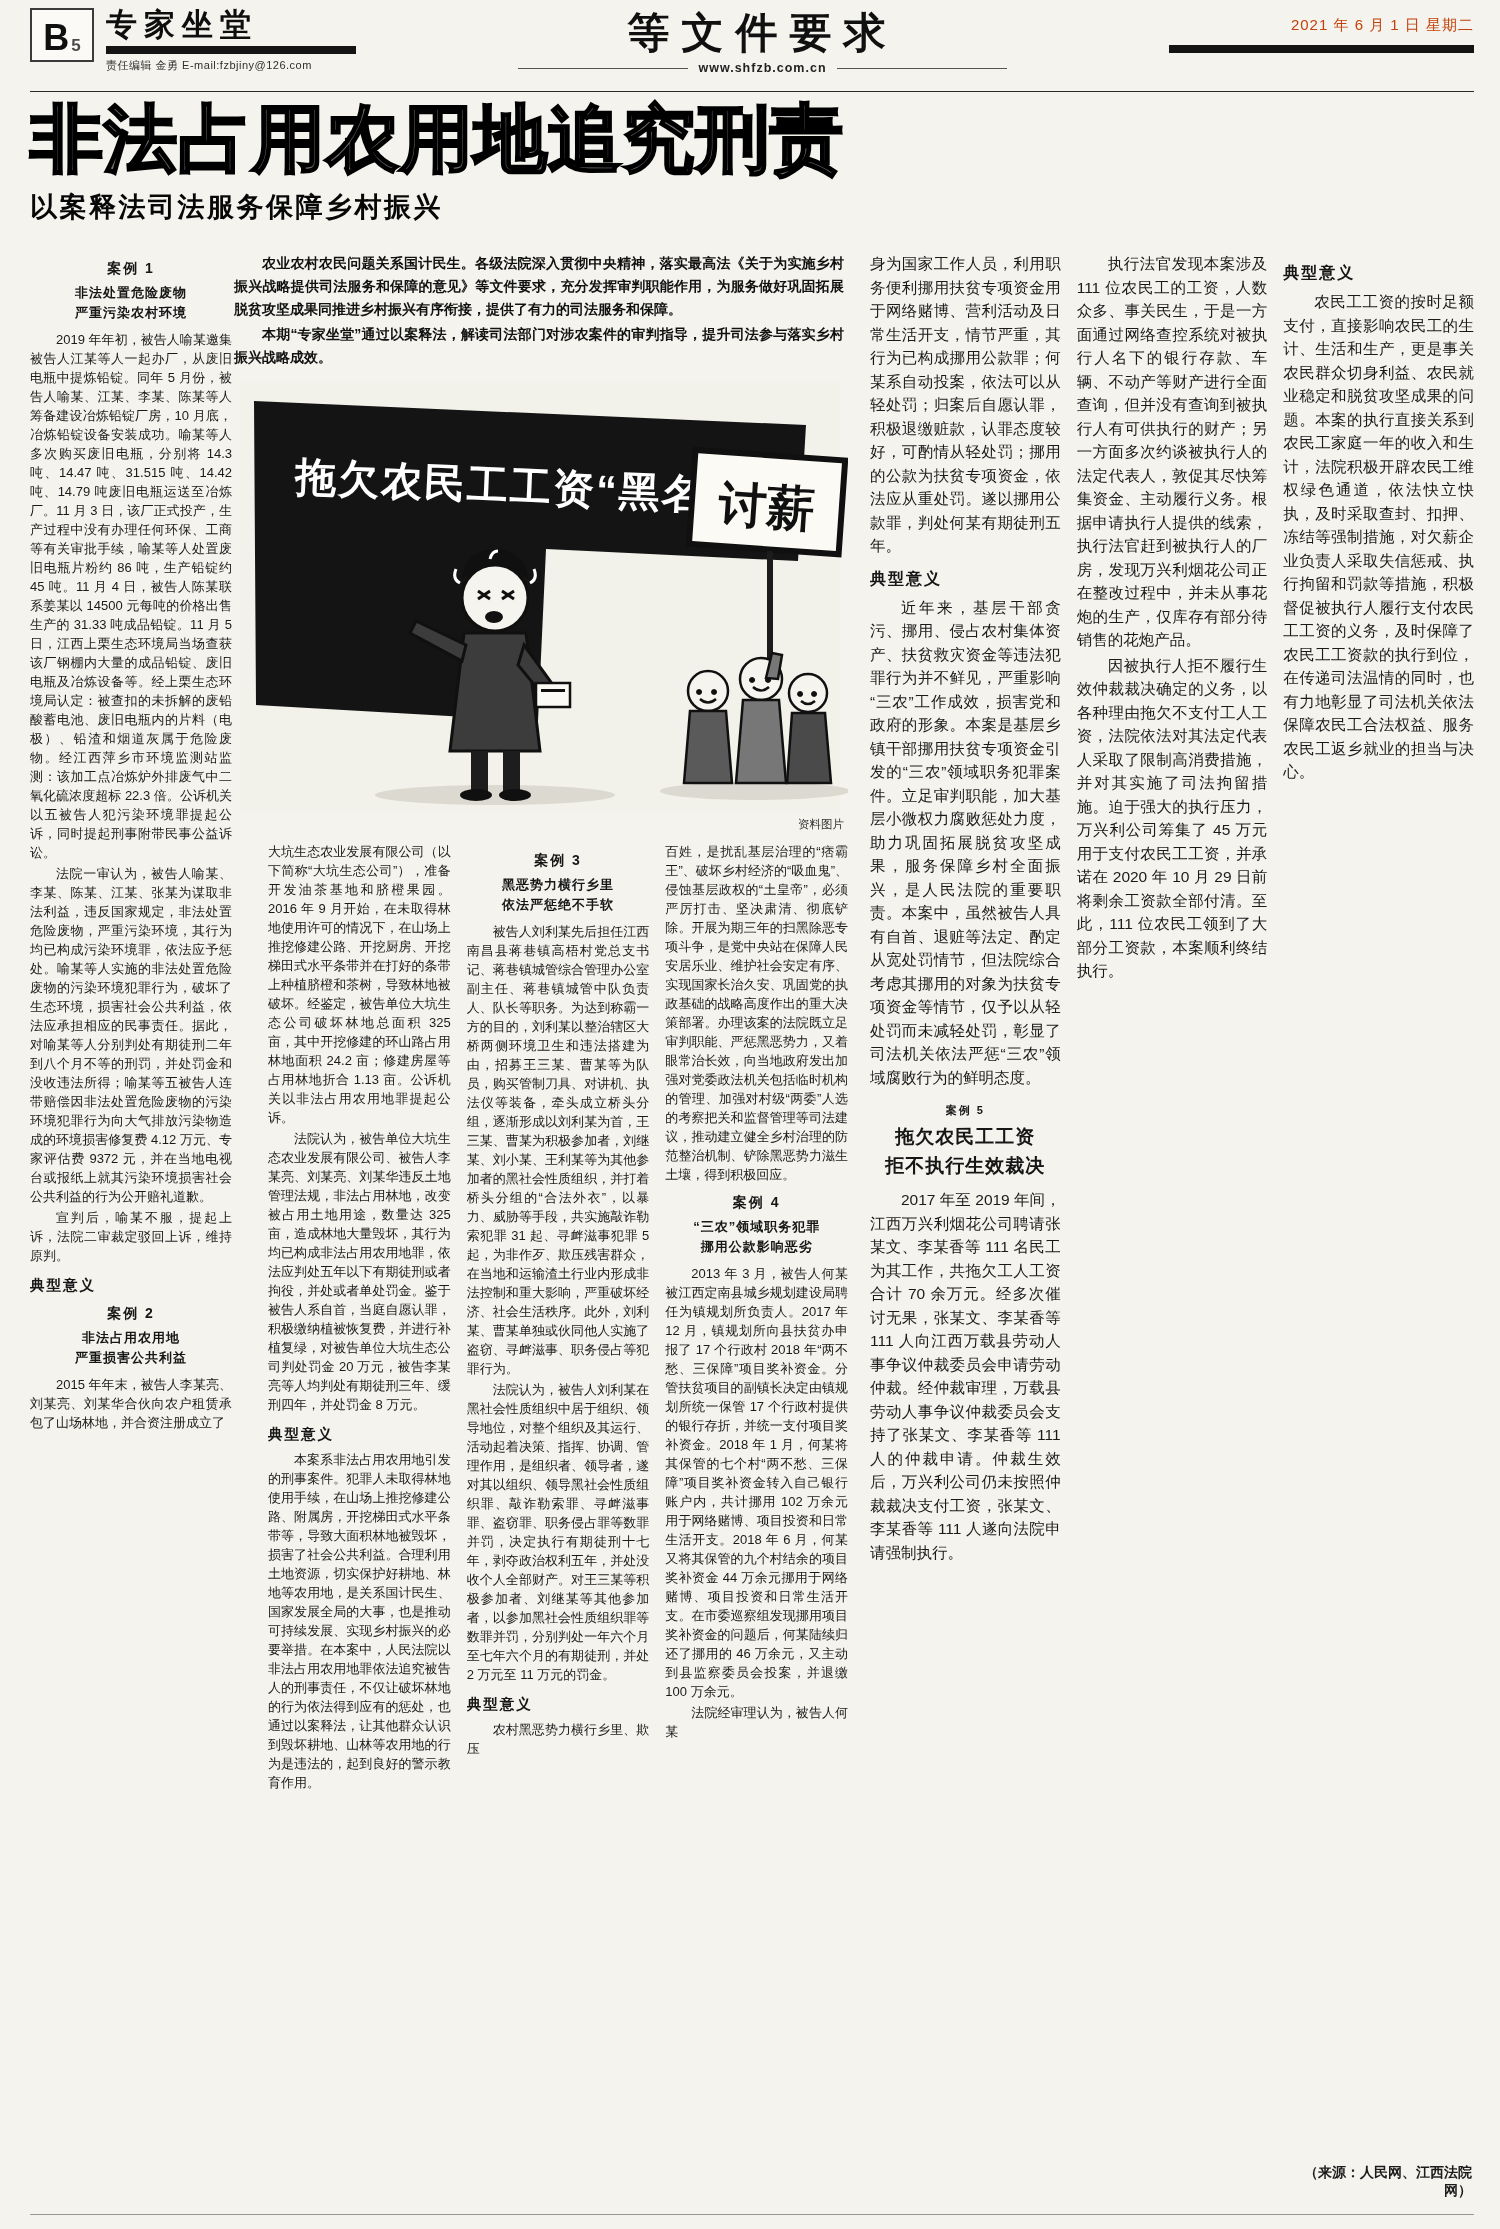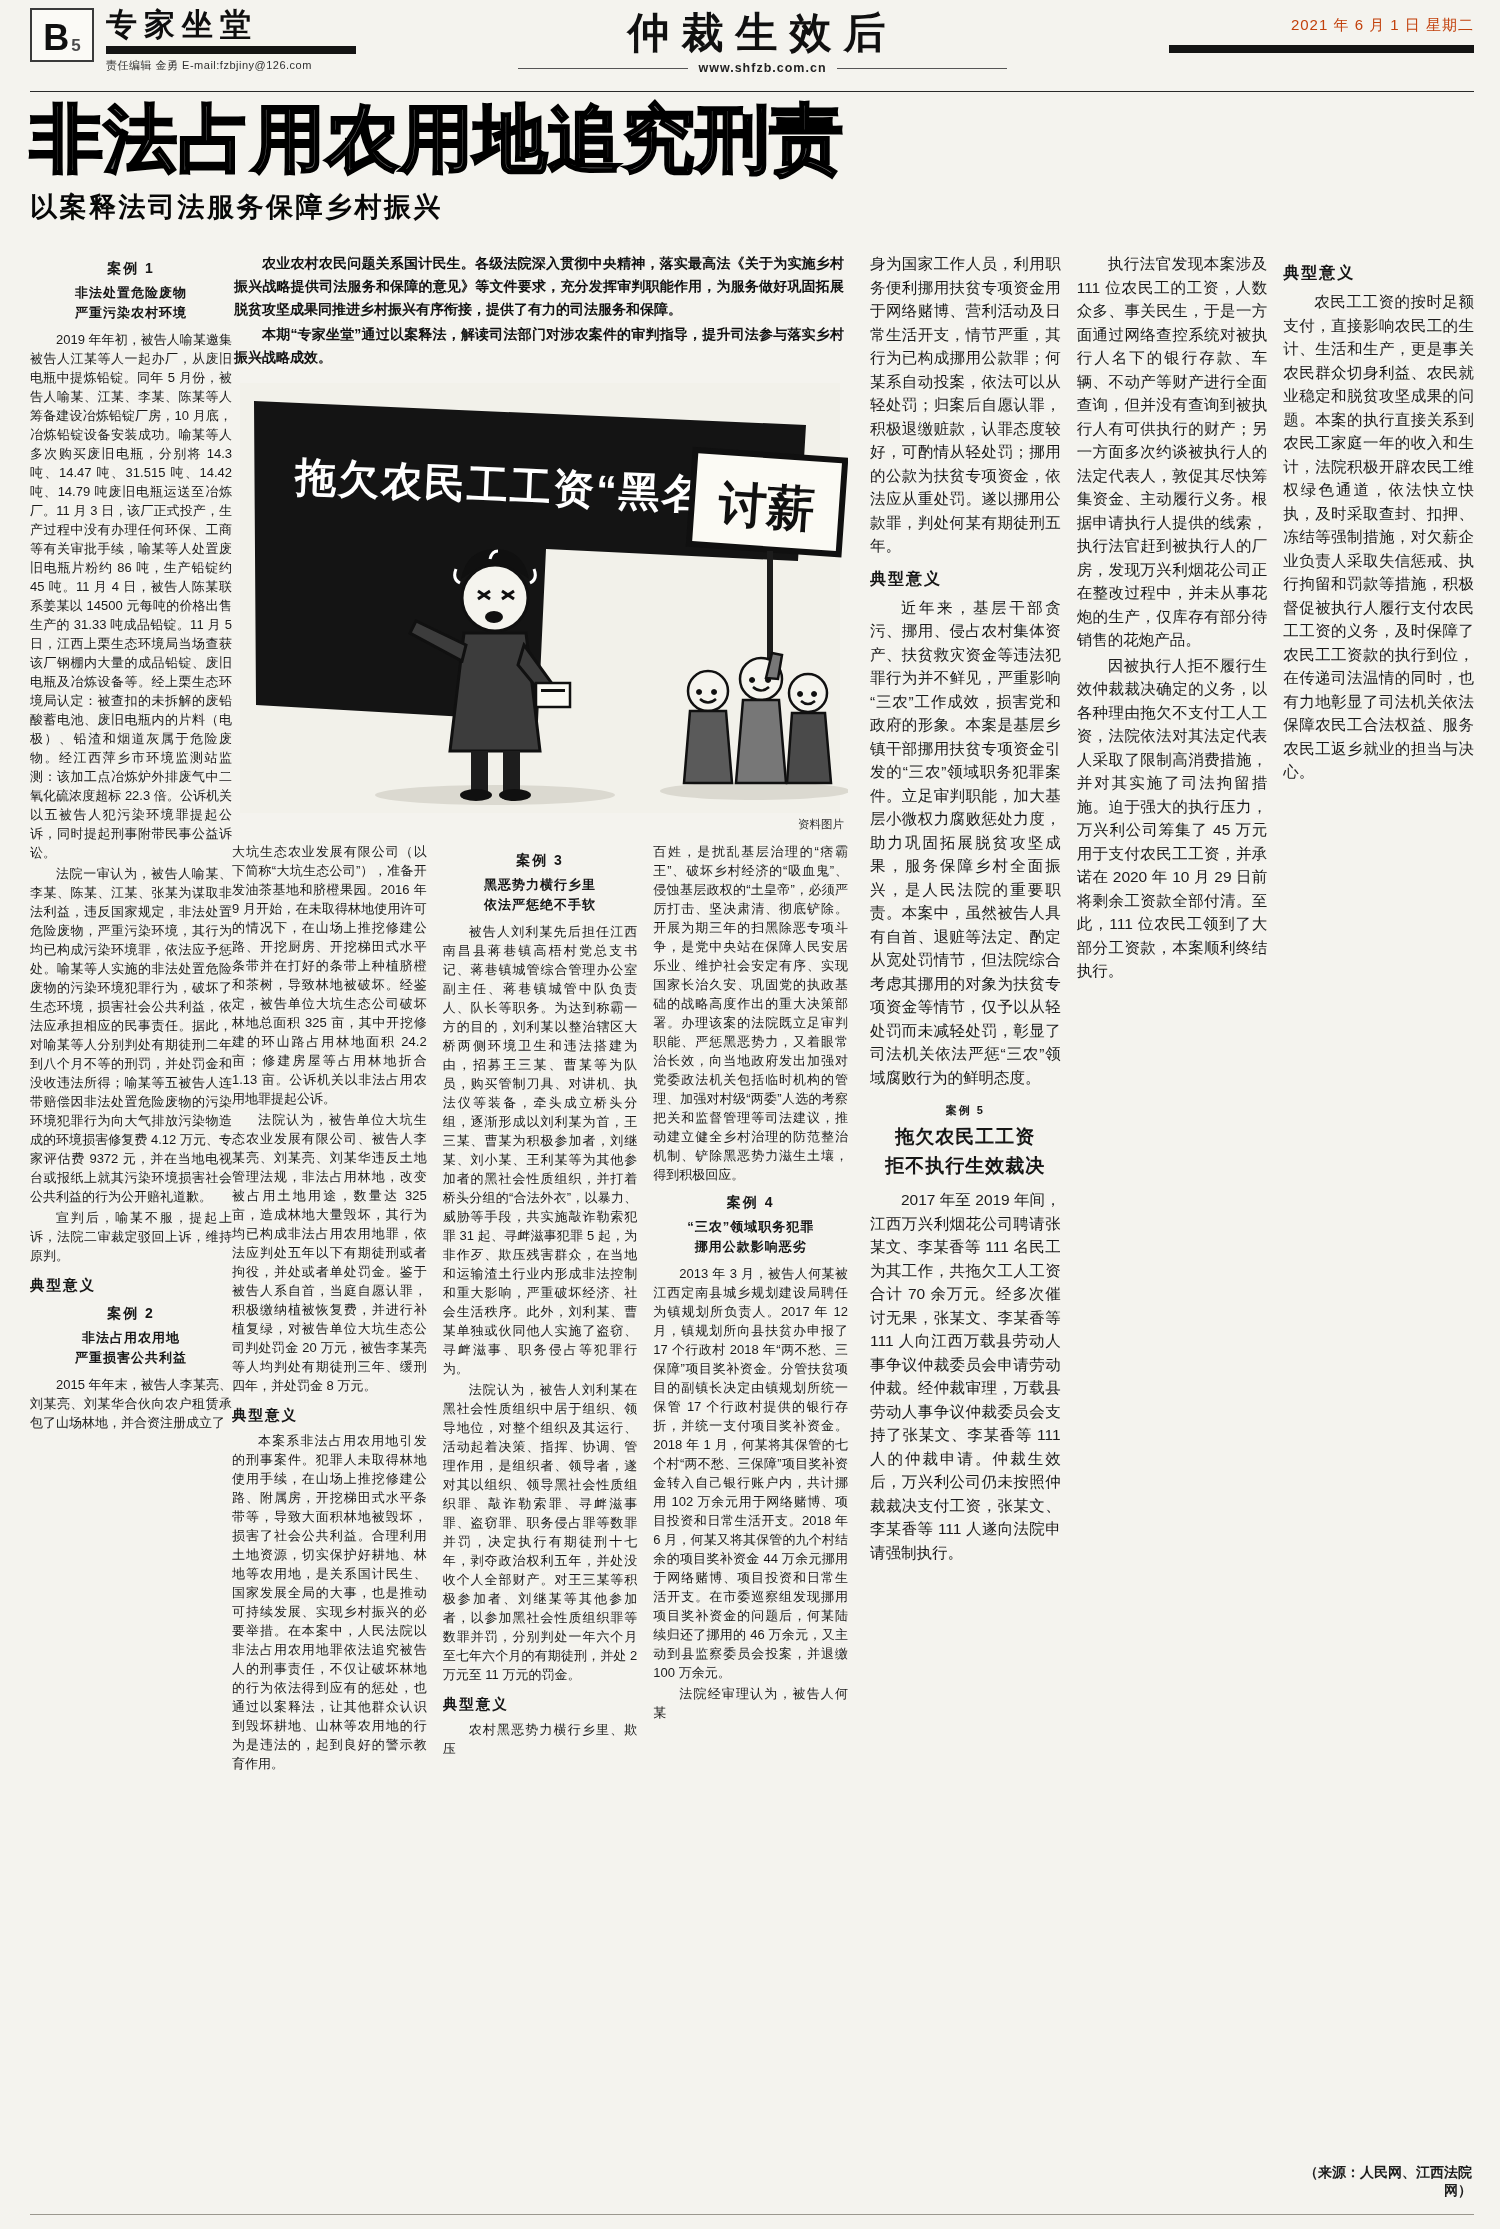--- a/index.html
+++ b/index.html
@@ -52,21 +52,21 @@
   }
   .headline-block h2{
     font-size:27px; font-weight:900; letter-spacing:2.5px; margin-top:12px; color:#070707;
   }
 
   
   .left-body{ display:flex; height:1952px; }
   .col{ overflow:hidden; }
   .col-a{ width:202px; flex:none; height:100%; }
   .left-sub{ flex:1; display:flex; flex-direction:column; }
-  .sub-cols{ display:flex; gap:16px; height:1346px; }
+  .sub-cols{ display:flex; gap:16px; height:1346px;margin-left:36px; }
   .sub-cols .col{ flex:1; }
 
   .para{
     font-size:13px; line-height:19px; text-align:justify; text-indent:2em;
     color:#1a1a1a; margin-bottom:2px;
   }
   .para.cont{ text-indent:0; }
   .case-label{ text-align:center; font-size:14px; font-weight:700; margin:10px 0 5px; letter-spacing:2px;}
   .case-title{ text-align:center; font-size:13px; font-weight:900; line-height:1.5; letter-spacing:1px;}
   .case-head{ margin-bottom:8px; }
@@ -108,21 +108,21 @@
         <span class="badge-b">B</span>
         <span class="badge-5">5</span>
       </div>
       <div class="section-wrap">
         <div class="section-name">专家坐堂</div>
         <div class="section-bar"></div>
         <div class="editor-line">责任编辑  金勇  E-mail:fzbjiny@126.com</div>
       </div>
     </div>
     <div class="hdr-center">
-      <div class="masthead">仲裁生效后</div>
+      <div class="masthead">等文件要求</div>
       <div class="website-row">
         <span class="hline"></span>
         <span class="website">www.shfzb.com.cn</span>
         <span class="hline"></span>
       </div>
     </div>
     <div class="hdr-right">
       <div class="date-line">2021 年 6 月 1 日  星期二</div>
       <div class="date-bar"></div>
     </div>

